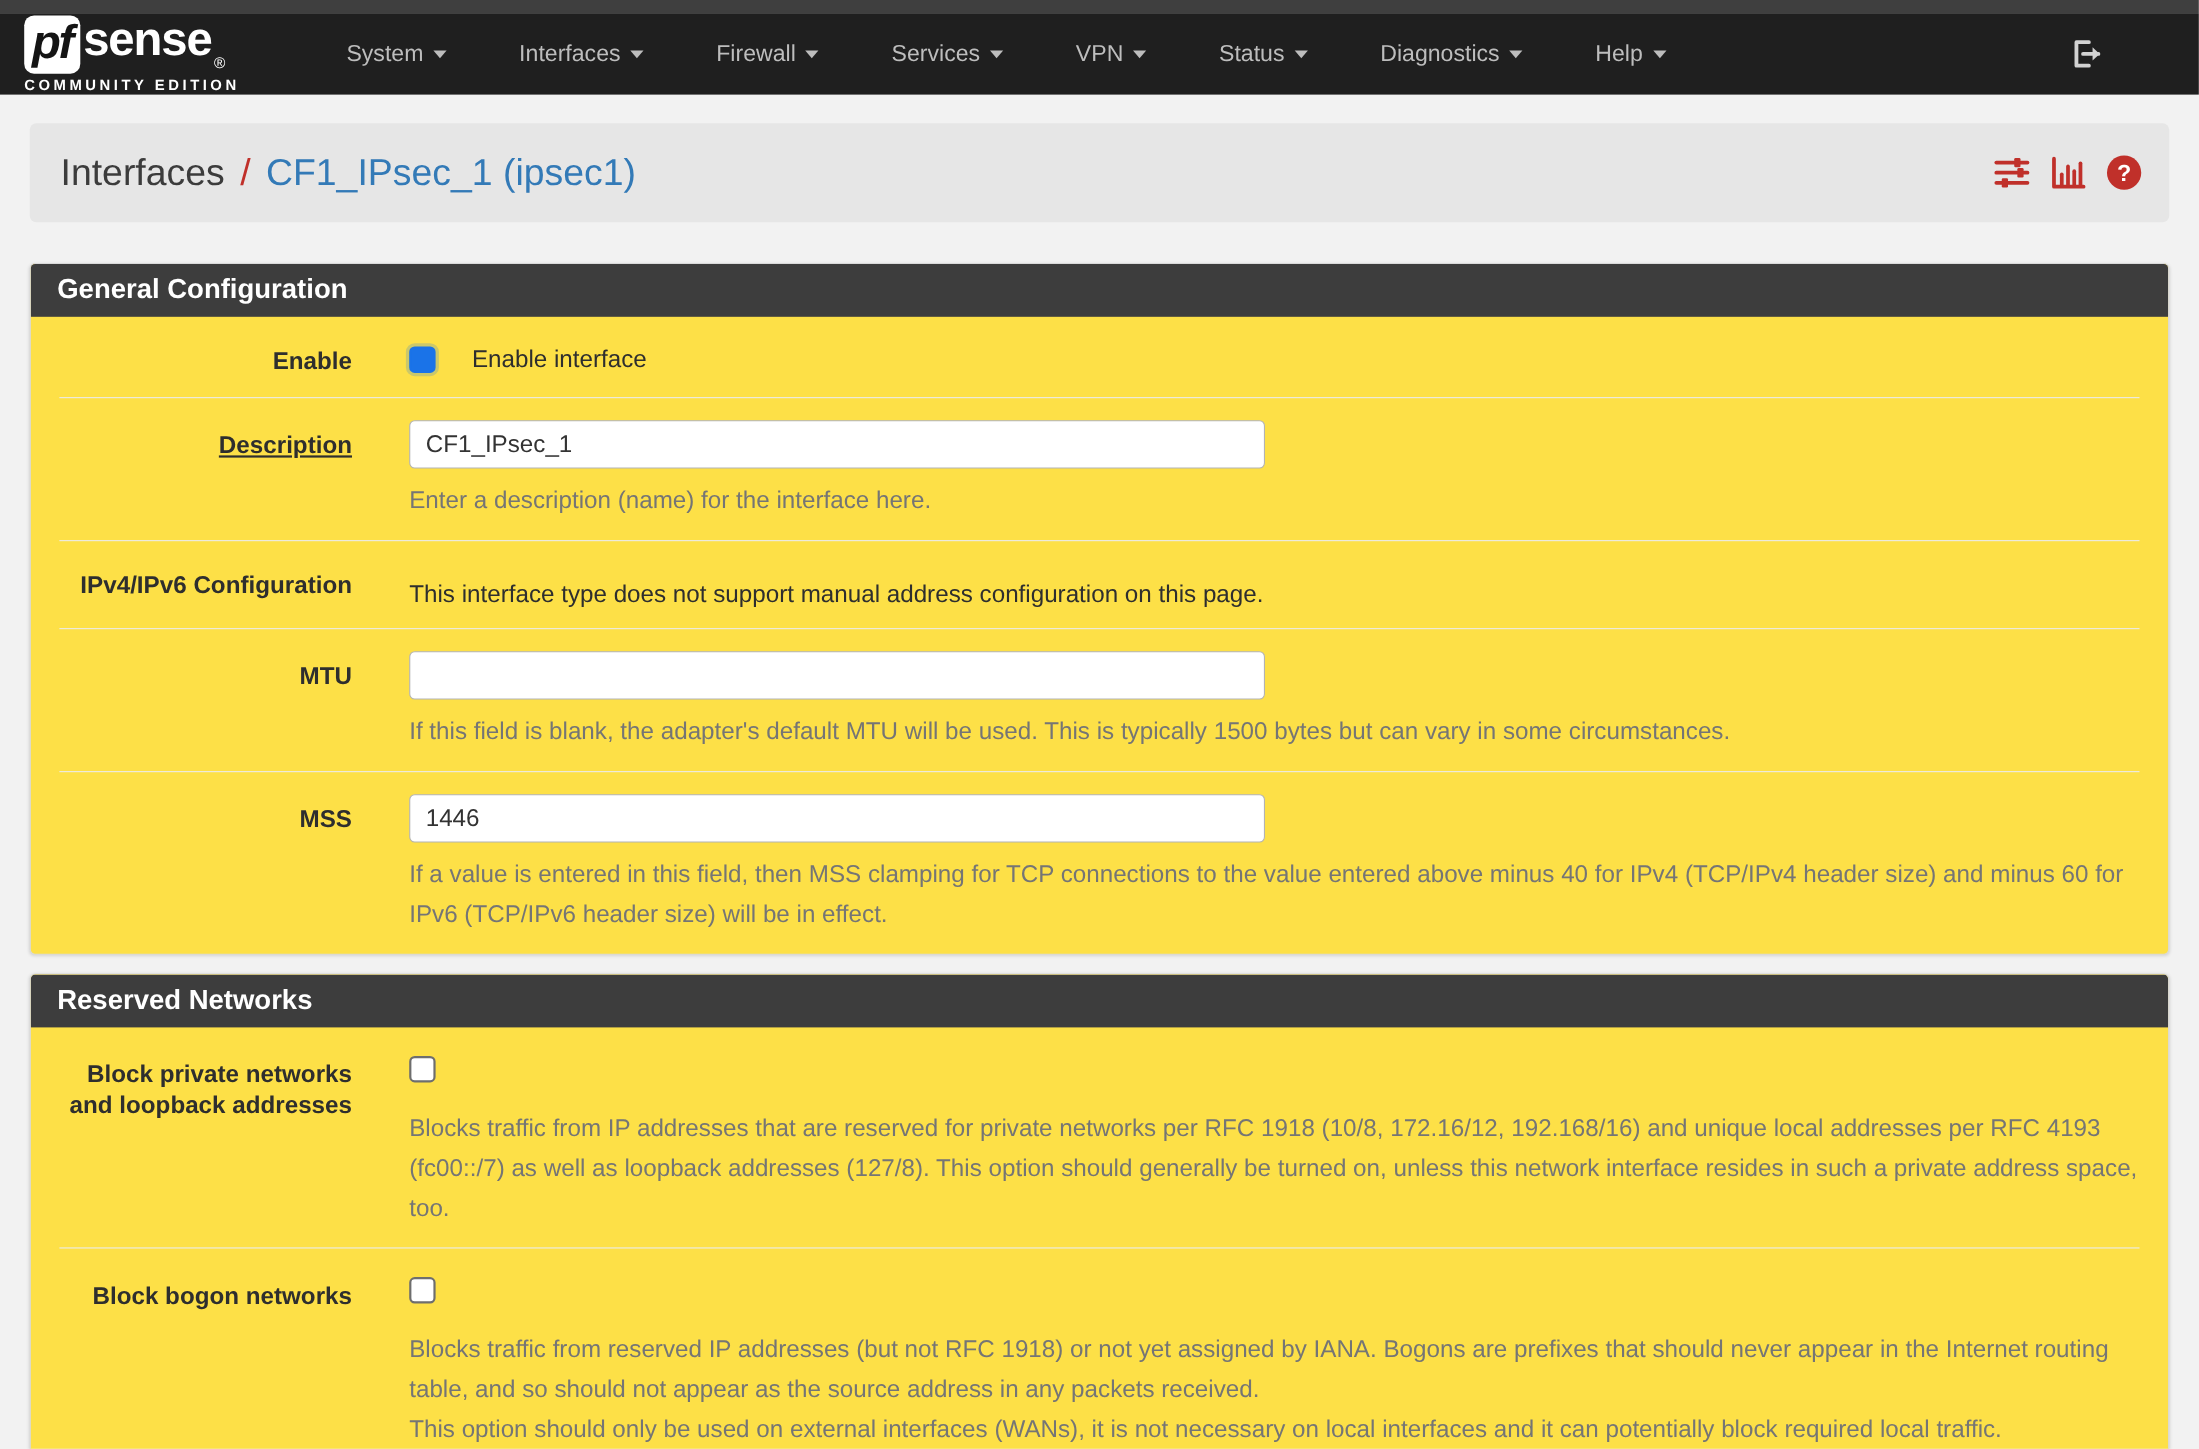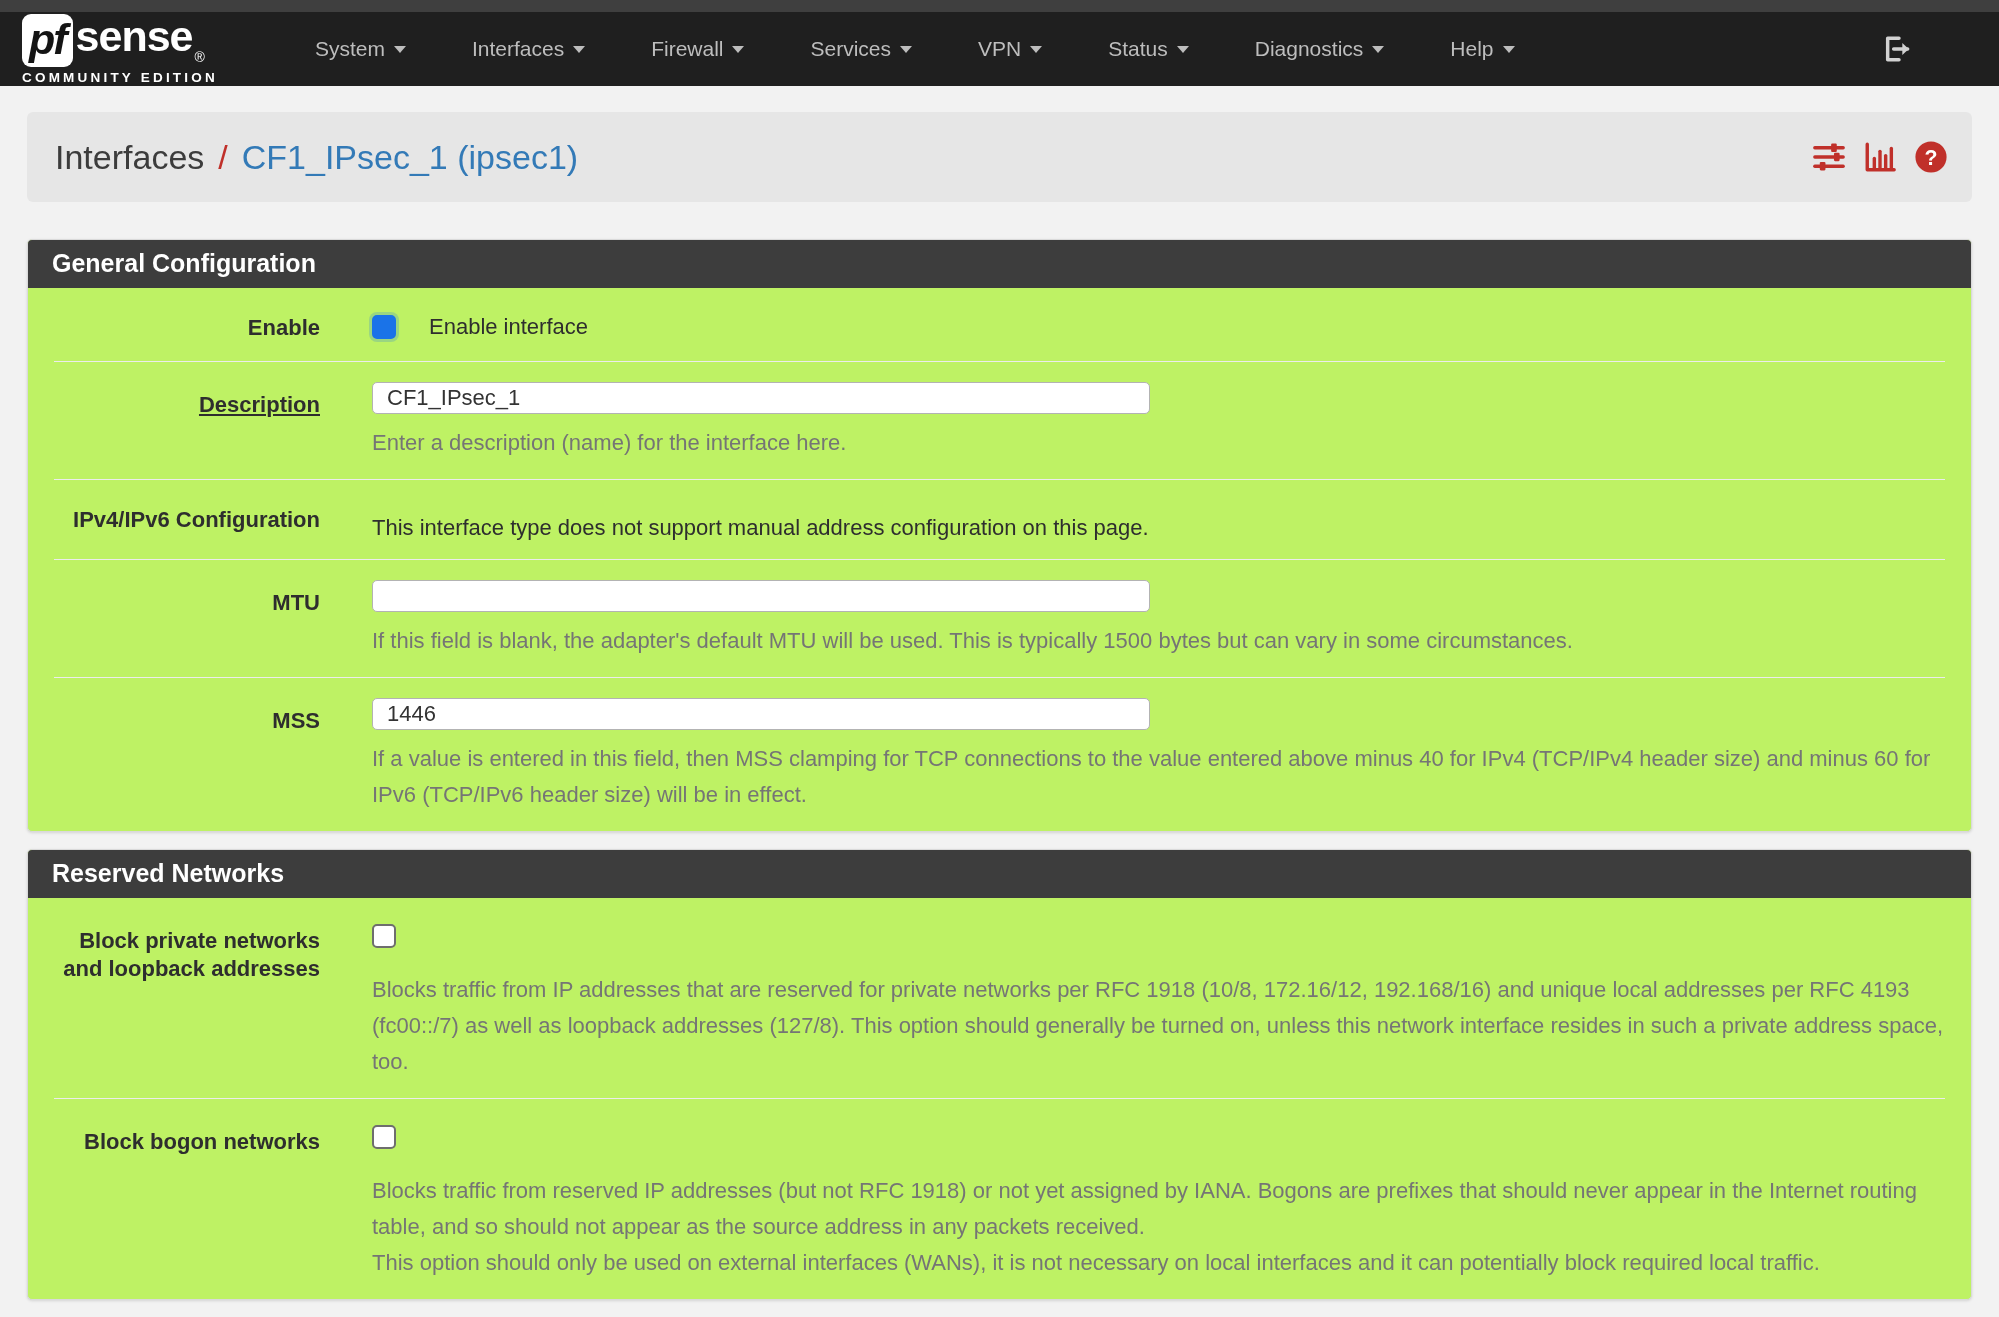--- a/index.html
+++ b/index.html
@@ -26,42 +26,42 @@
   .breadcrumb-bar { margin:26px 27px 0 27px; height:90px; background:#e6e6e6; border-radius:6px;
     display:flex; align-items:center; padding:0 24px 0 28px; }
   .breadcrumb { font-size:34px; display:flex; align-items:baseline; gap:14px; }
   .crumb-section { color:#3c3c3c; }
   .crumb-sep { color:#c0302a; }
   .crumb-page { color:#337ab7; }
   .header-icons { margin-left:auto; display:flex; align-items:center; gap:17px; }
   .hicon { width:34px; height:34px; display:flex; align-items:center; justify-content:center; cursor:pointer; }
 
   
-  .panel { margin:0 27px; background:#bef264; border:1px solid #dadada; border-radius:5px;
+  .panel { margin:0 27px; background:#fde047; border:1px solid #dadada; border-radius:5px;
     box-shadow:0 1px 3px rgba(0,0,0,0.13); overflow:hidden; }
   .panel-gc { margin-top:37px; }
   .panel-rn { margin-top:17px; }
   .panel-header { background:#3d3d3d; color:#fff; font-size:25px; font-weight:bold;
     padding:9px 24px 10px 24px; }
   .panel-body { padding:0 26px; }
   .form-row { display:flex; padding:20px 0 18px 0; }
   .form-row + .form-row { border-top:1px solid #ececec; }
   .col-label { width:266px; flex:none; text-align:right; font-weight:bold; font-size:22px;
     color:#2e2e2e; padding-top:9px; line-height:1.3; }
   .col-label.u { }
   .col-label.u .lbl-text { text-decoration:underline;margin-left:26px; }
   .col-content { padding-left:52px; flex:1; }
   .row-inline .col-label, .row-inline .col-content { padding-top:6px; }
 
   .check-line { display:flex; align-items:center; gap:33px; font-size:22px; }
   .checkbox { width:24px; height:24px; border:2px solid #6e6e6e; border-radius:5px; background:#fff;
     flex:none; cursor:pointer; display:flex; align-items:center; justify-content:center; }
   .checkbox.checked { background:#1a73e8; border-color:#1a73e8; box-shadow:0 0 0 3px rgba(26,115,232,0.22); }
 
-  .text-input { width:778px; height:32px; border:1px solid #b3b3b3; border-radius:5px;
+  .text-input { width:778px; height:44px; border:1px solid #b3b3b3; border-radius:5px;
     font-family:"Liberation Sans", sans-serif; font-size:22px; color:#333; padding:0 14px;
     background:#fff; outline:none; }
   .help-text { color:#757575; font-size:22px; line-height:36px; margin-top:11px; max-width:1585px; }
   .static-text { font-size:22px; color:#2e2e2e; padding-top:9px; }
   .help-gap { margin-top:24px; }
 
   svg { display:block; }
 </style>
 </head>
 <body>

